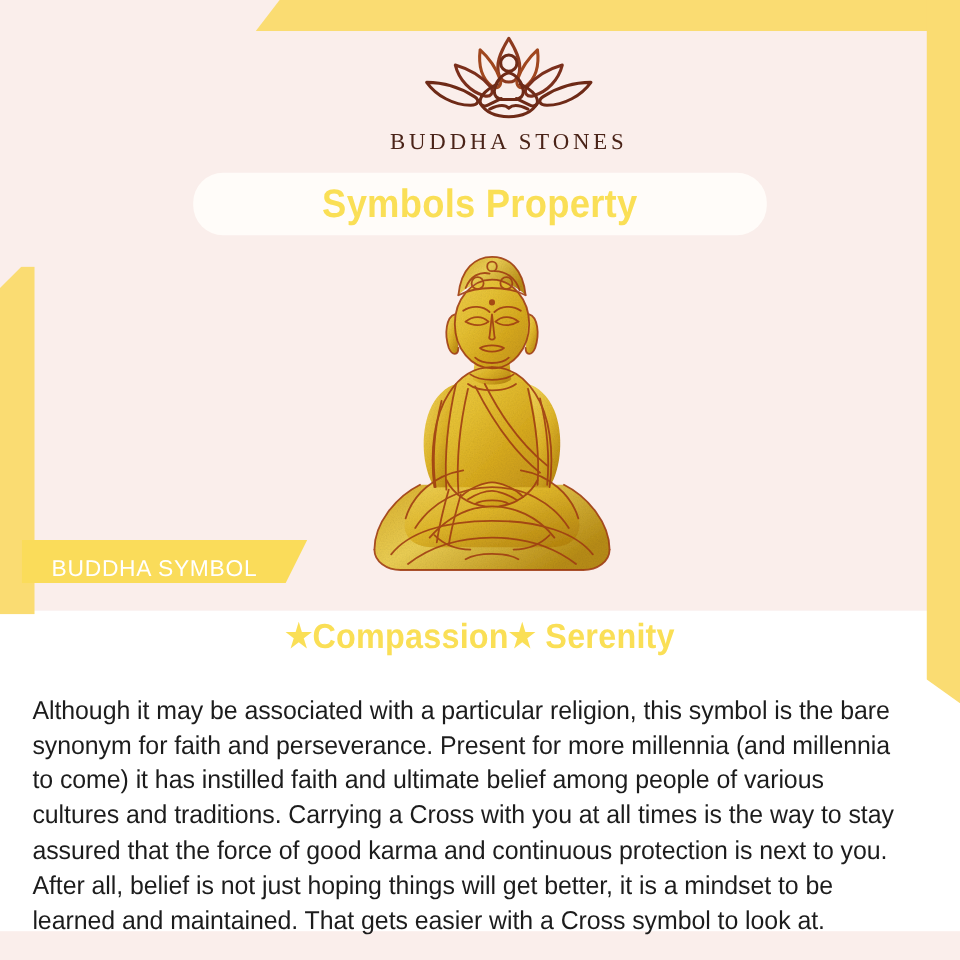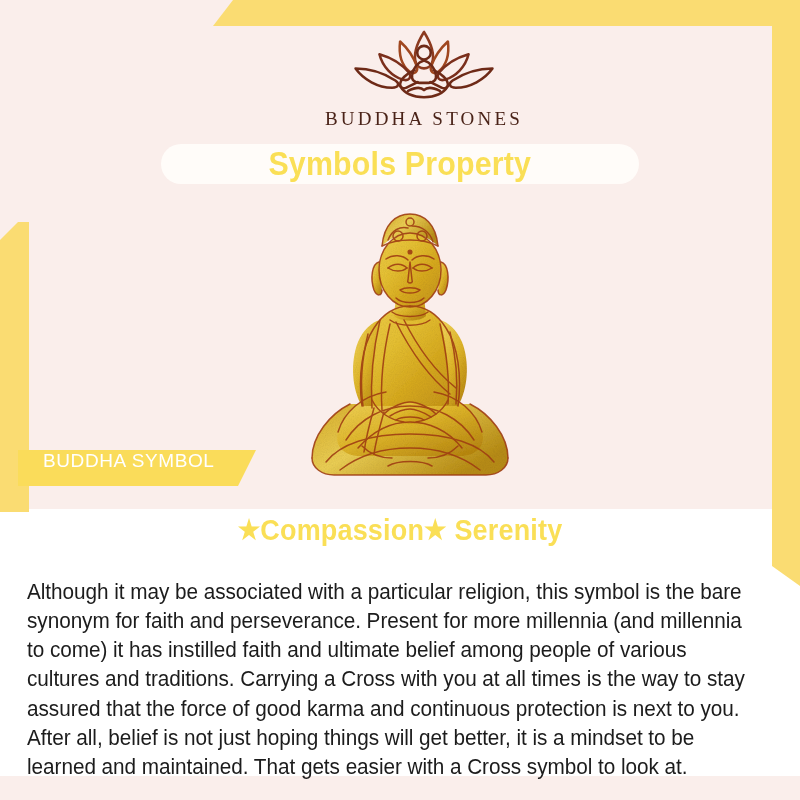--- a/index.html
+++ b/index.html
@@ -103,21 +103,21 @@
     color: #4a2318;
     font-weight: 400;
   }
 
   
   .title-banner {
     position: absolute;
     left: 161px;
     top: 144px;
     width: 478px;
-    height: 40px;
+    height: 52px;
     background: #fffcf9;
     display: flex;
     align-items: center;
     justify-content: center;
     border-radius: 25px;
   }
   .title-banner .title-text {
     font-family: "Liberation Sans Narrow", "Liberation Sans", sans-serif;
     font-weight: 700;
     font-size: 33px;
@@ -144,21 +144,21 @@
   
   .symbol-ribbon {
     position: absolute;
     left: 18px;
     top: 450px;
     width: 238px;
     height: 36px;
     background: #fadc5a;
     clip-path: polygon(0 0, 238px 0, 220px 36px, 0 36px);
     display: flex;
-    align-items: flex-start;
+    align-items: flex-end;
   }
   .symbol-ribbon .ribbon-text {
     margin-left: 25px;
     font-family: "Liberation Sans", sans-serif;
     font-weight: 400;
     font-size: 19px;
     letter-spacing: 0.6px;
     color: #ffffff;
     white-space: nowrap;
   }

